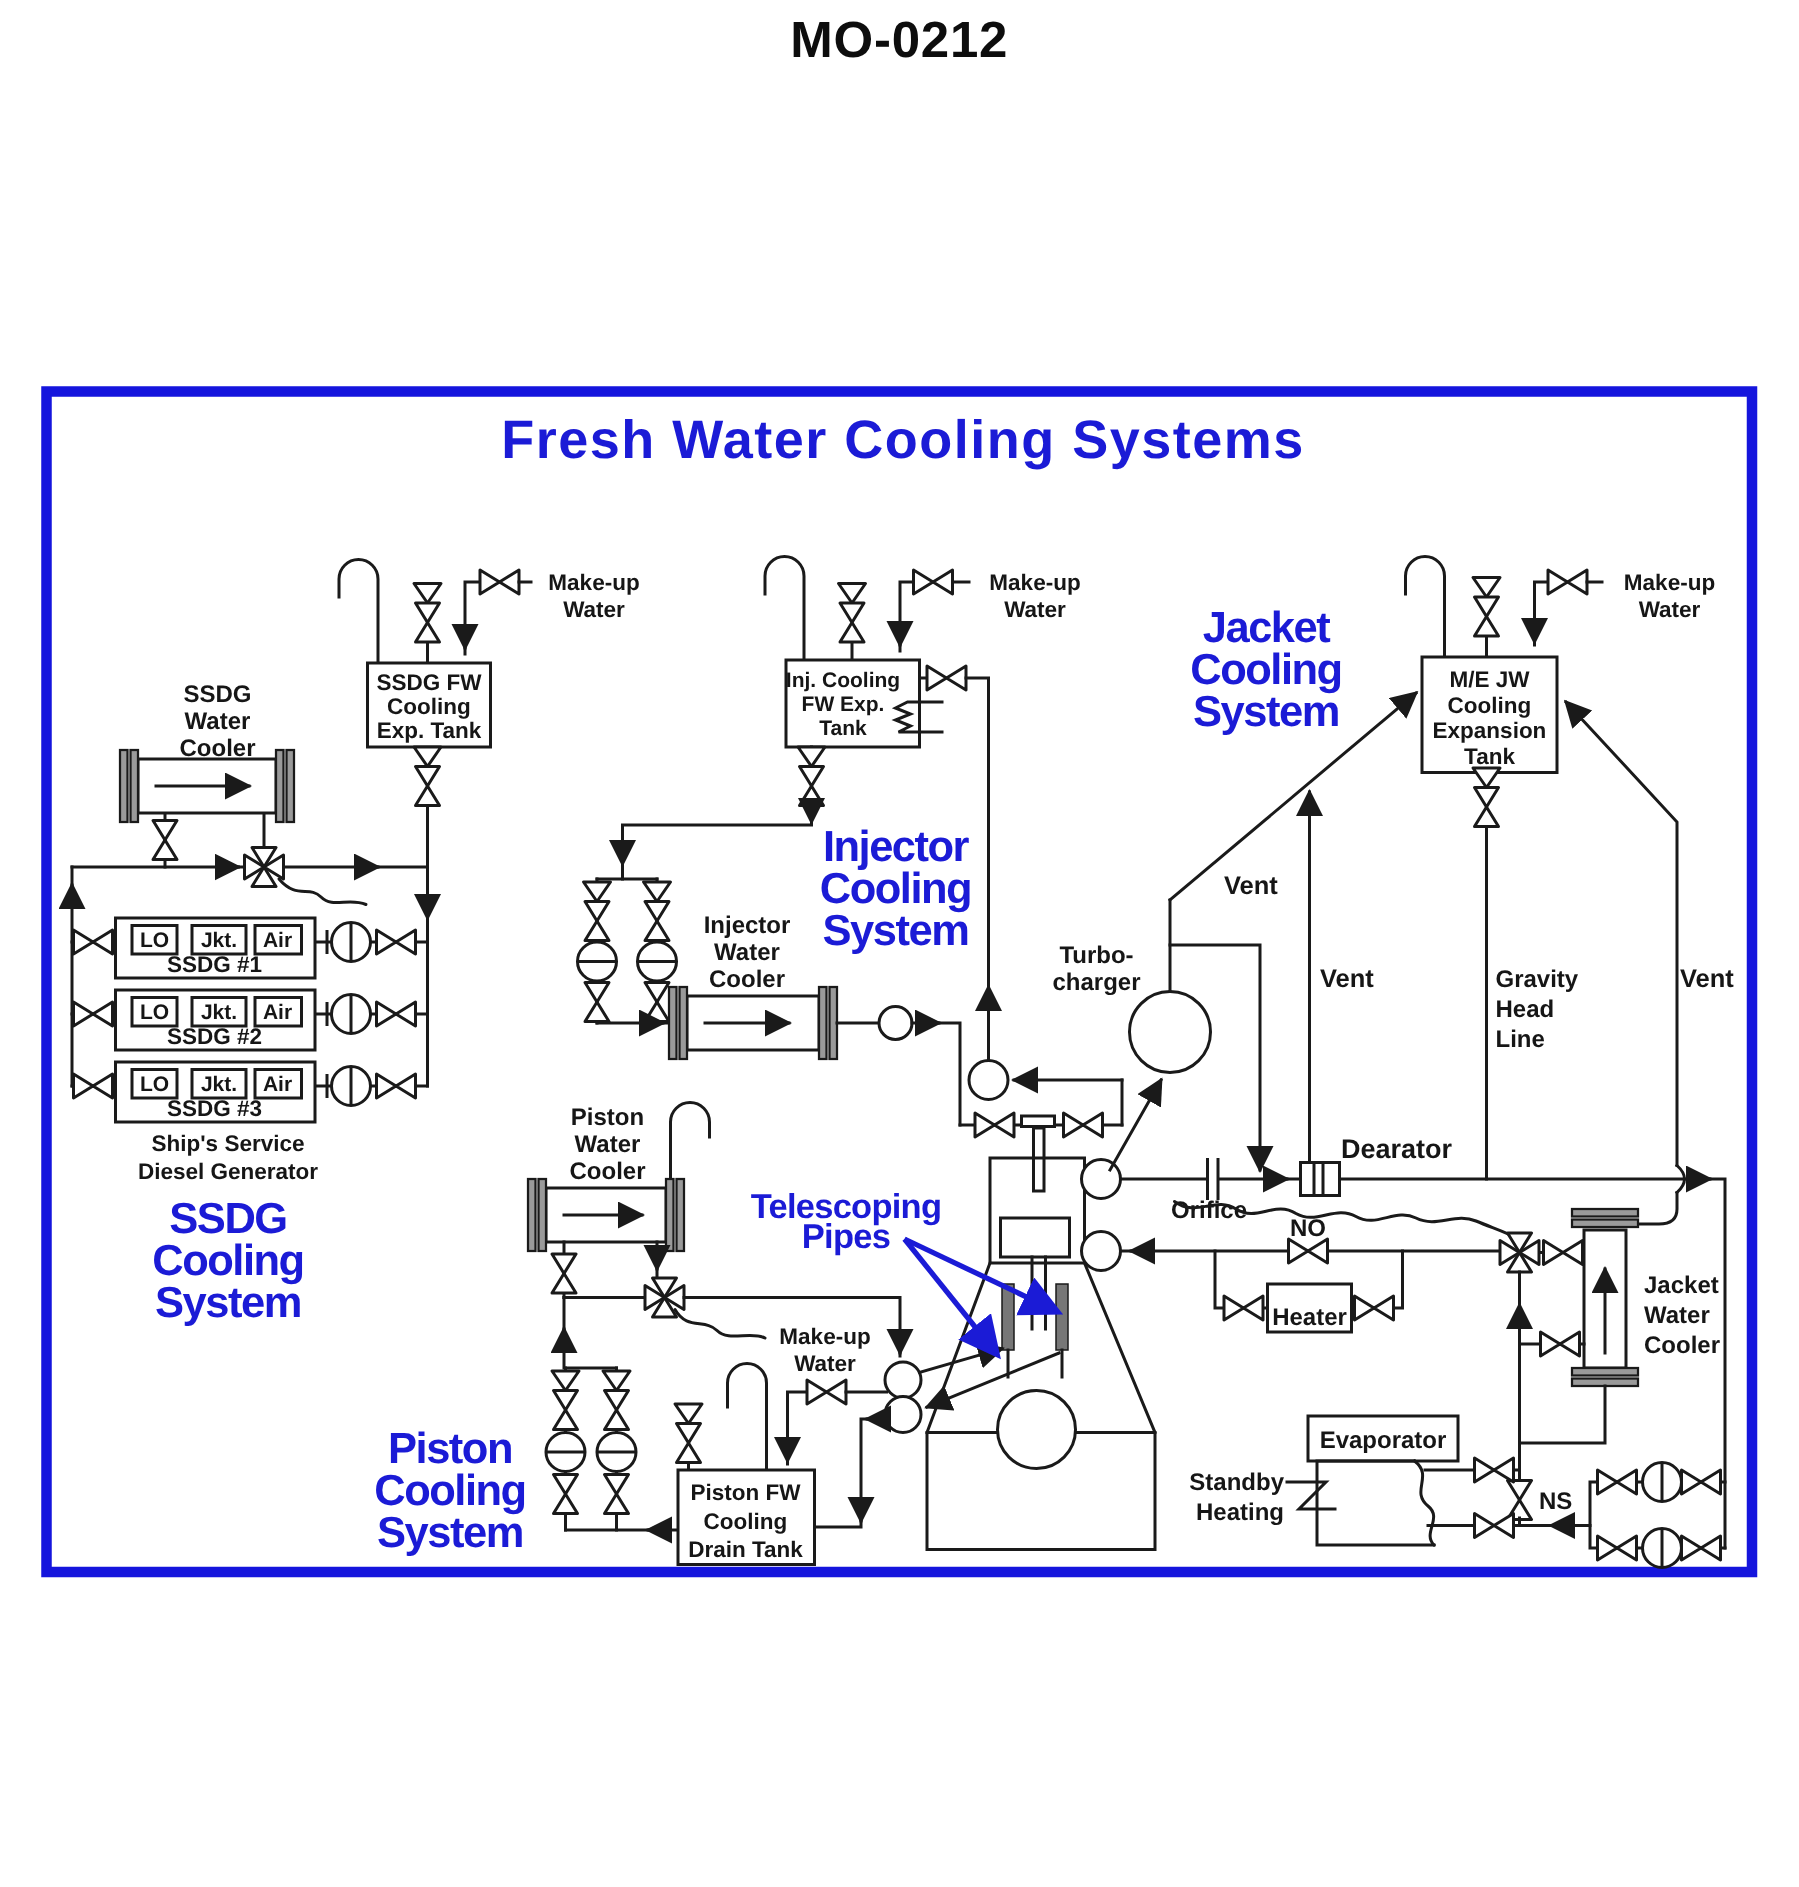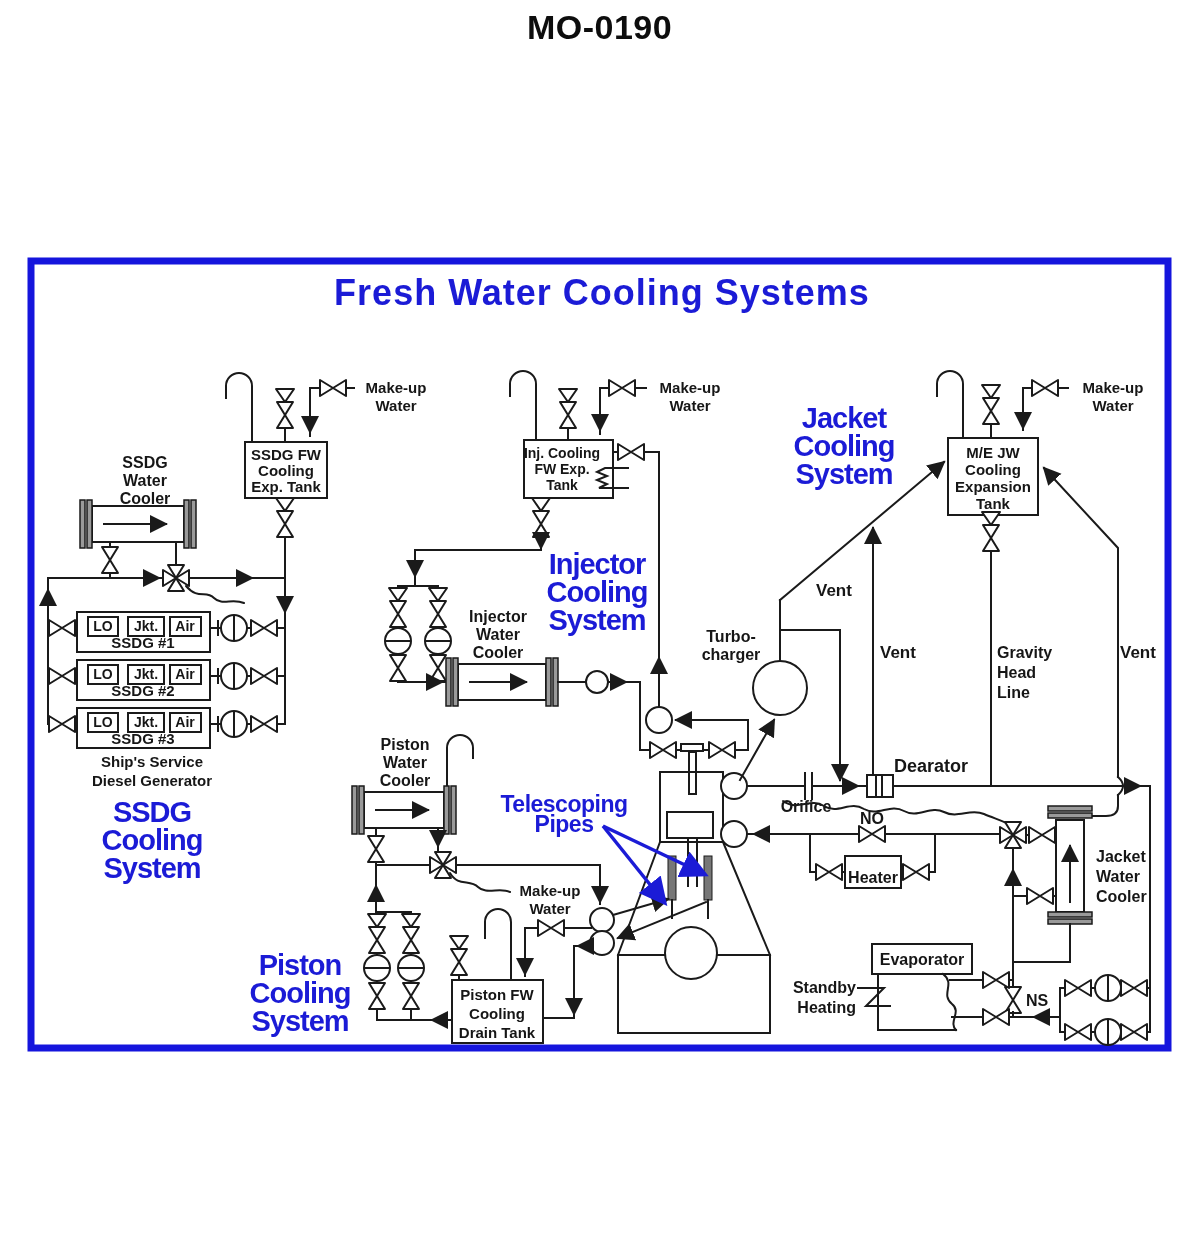--- a/index.html
+++ b/index.html
@@ -18,21 +18,21 @@
   .wavy{fill:none;stroke:#1a1a1a;stroke-width:2;stroke-linecap:round}
   .fl{fill:#9a9a9a;stroke:#1a1a1a;stroke-width:1.5}
   .wh{fill:#fff;stroke:#1a1a1a;stroke-width:2}
   .gry{fill:#777;stroke:#1a1a1a;stroke-width:1}
   .ba{stroke:#1b1bd6;stroke-width:3.5;fill:none}
 </style>
 </head>
 <body>
 
 <div class="page">
-  <div class="doc-title">MO-0190</div>
+  <div class="doc-title">MO-0212</div>
 
   <svg width="1199" height="1258" viewBox="0 0 1199 1258">
     <defs>
       <marker id="ah" markerWidth="10" markerHeight="10" refX="8" refY="4.5" orient="auto">
         <path d="M0,0 L9,4.5 L0,9 Z" fill="#1a1a1a"></path>
       </marker>
       <marker id="ahb" markerWidth="9" markerHeight="9" refX="6.5" refY="4" orient="auto">
         <path d="M0,0 L8,4 L0,8 Z" fill="#1b1bd6"></path>
       </marker>
       <g id="valve-h" fill="#fff" stroke="#1a1a1a" stroke-width="2" stroke-linejoin="round">

